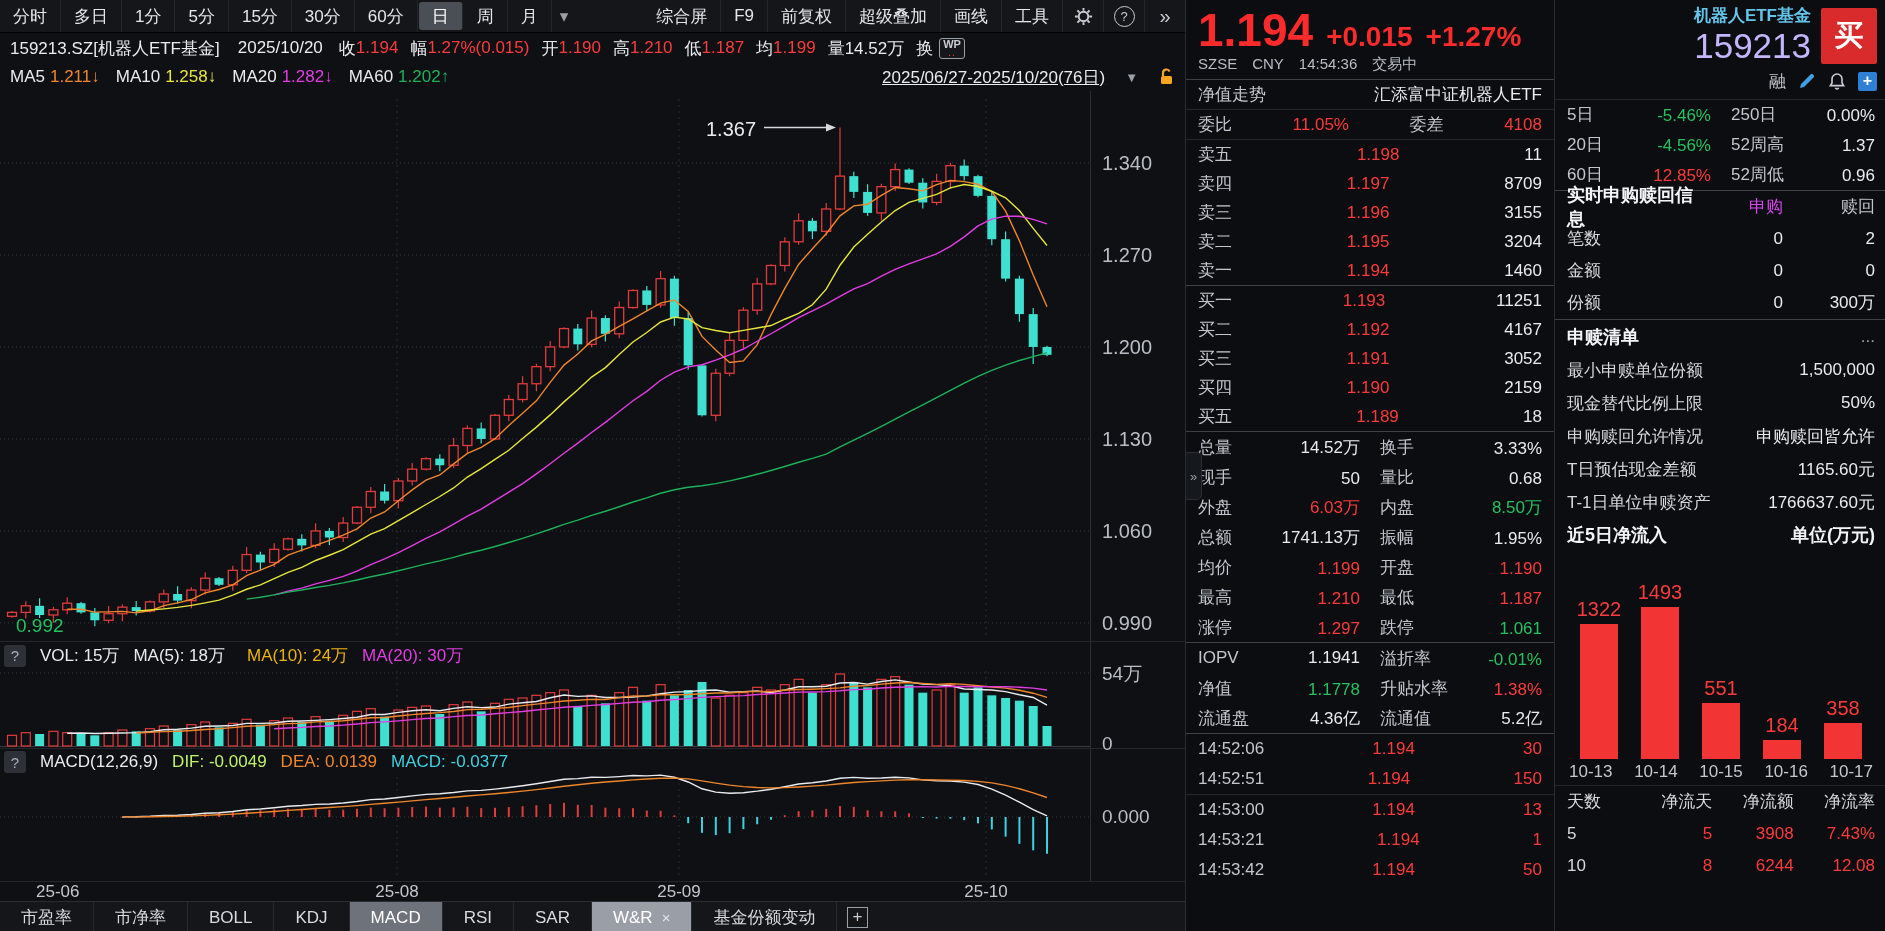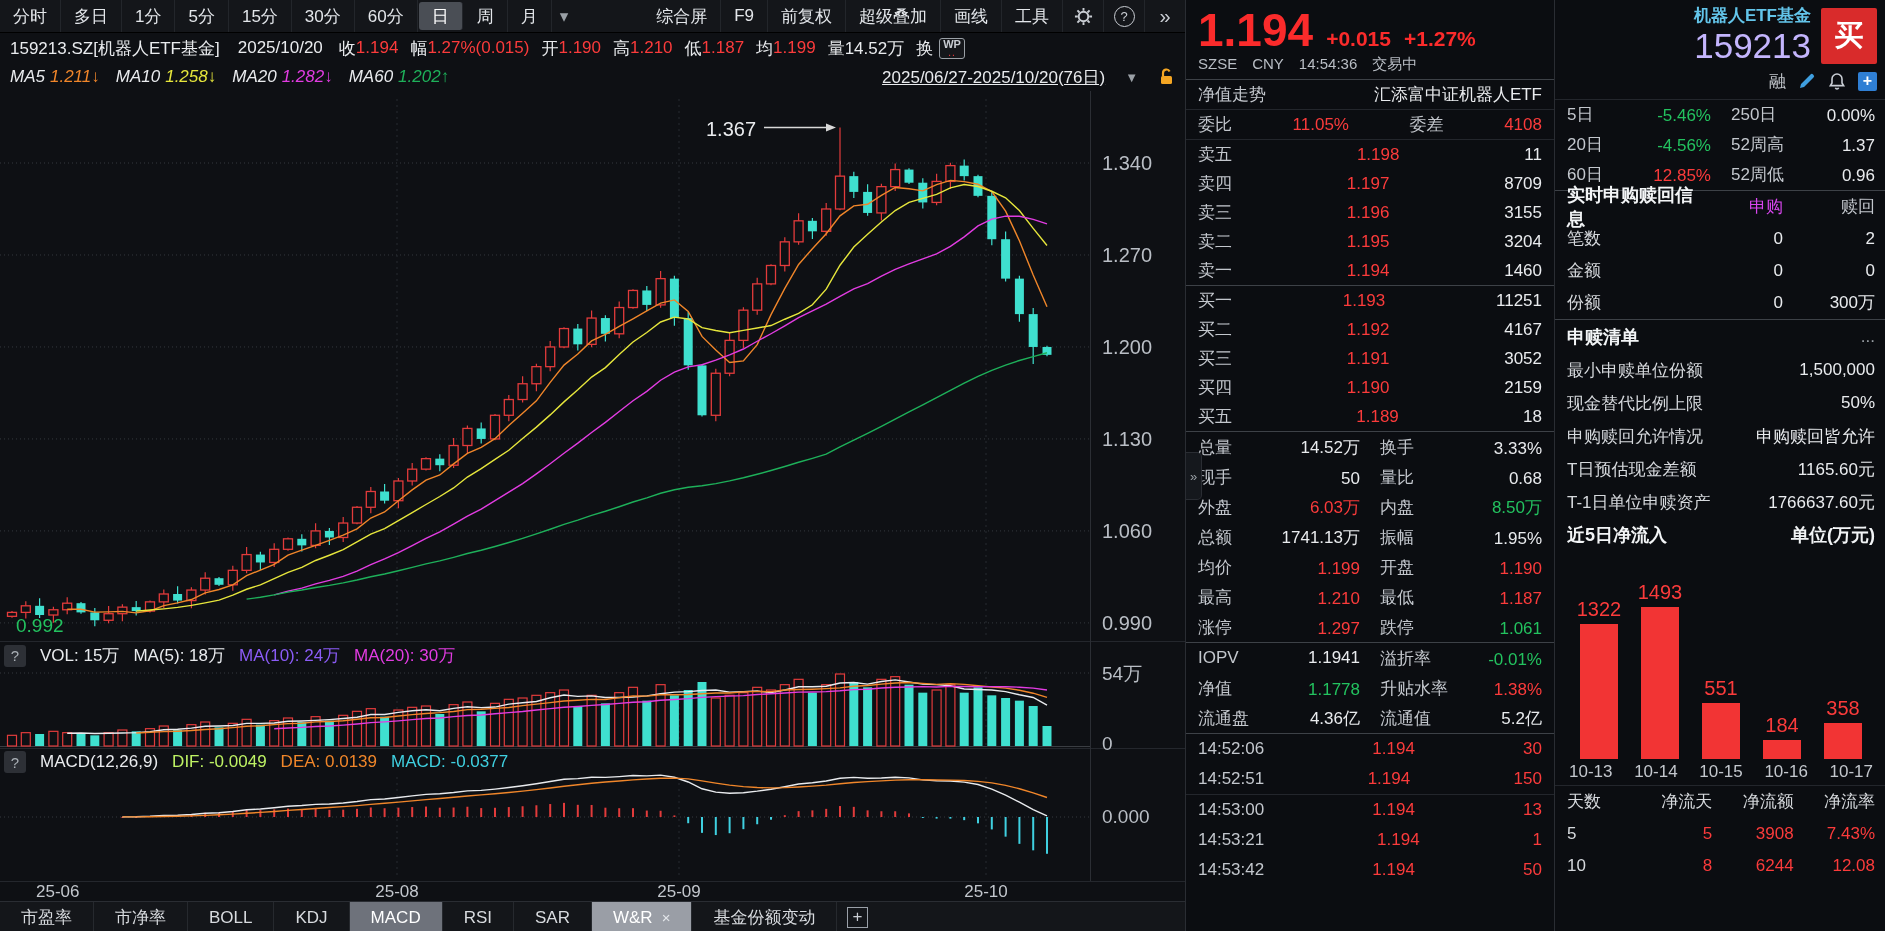--- a/index.html
+++ b/index.html
@@ -33,21 +33,21 @@
   .tab{padding:0 21px;display:flex;align-items:center;border-right:1px solid #26292e;color:#d8dbdf;cursor:pointer;white-space:nowrap;gap:9px;}
   .tab.sel{background:#6e727b;color:#fff;}
   .tab.closable{background:#9a9ea6;color:#fff;}
   .tab .x{color:#e3e6ea;font-size:15px;}
   .tab-add{width:40px;display:flex;align-items:center;justify-content:center;}
   .tab-add span{border:1.5px solid #9aa0a8;width:19px;height:19px;line-height:17px;text-align:center;color:#c9cdd3;cursor:pointer;}
   
   .mid{width:368px;flex:none;border-left:1px solid #2a2d33;background:#0b0d11;display:flex;flex-direction:column;position:relative;overflow:hidden;}
   .big-row{padding:6px 12px 0;display:flex;align-items:baseline;gap:13px;flex:none;}
   .big-price{font-size:46px;font-weight:bold;color:#fb2b2b;line-height:1.05;}
-  .chg{font-size:21px;font-weight:bold;color:#fb2b2b;}
+  .chg{font-size:28px;font-weight:bold;color:#fb2b2b;}
   .mkt-row{padding:1px 12px 5px;color:#b9bec5;font-size:15px;display:flex;gap:15px;border-bottom:1px solid #3d4147;flex:none;}
   .r{display:flex;justify-content:space-between;align-items:center;padding:0 12px;flex:none;}
   .r .lab{color:#c3c7cd}
   .h29{height:29px}.h30{height:30px}
   .sep{border-bottom:1px solid #23262c}
   .sep2{border-bottom:1px solid #3d4147}
   .half{flex:1;display:flex;justify-content:space-between;align-items:flex-end;}
   .half+.half{margin-left:20px;}
   .collapse-handle{position:absolute;left:0;top:452px;width:15px;height:46px;background:#15181d;border:1px solid #2a2d33;border-left:none;border-radius:0 5px 5px 0;display:flex;align-items:center;justify-content:center;color:#9aa0a6;font-size:13px;cursor:pointer;z-index:3;}
   
@@ -154,21 +154,21 @@
             <span class="cw"></span>
           </span>
         </span>
       <span class="wp">
         <span class="wp-t">WP</span>
         <span class="wp-d">..</span>
       </span>
     </div>
 
     <div class="ma-row">
-      <span id="ma-items" style="display:flex;gap:16px;font-style:italic;">
+      <span id="ma-items" style="display:flex;gap:16px;">
           <span class="ma-item">
             <span class="cw">MA5</span>
             <span style="color: rgb(240, 134, 42);">1.211↓</span>
           </span>
           <span class="ma-item">
             <span class="cw">MA10</span>
             <span style="color: rgb(230, 230, 60);">1.258↓</span>
           </span>
           <span class="ma-item">
             <span class="cw">MA20</span>
@@ -535,21 +535,21 @@
           <text x="36" y="806" fill="#c3c7cd" font-size="17" text-anchor="start">25-06</text>
           <text x="397" y="806" fill="#c3c7cd" font-size="17" text-anchor="middle">25-08</text>
           <text x="679" y="806" fill="#c3c7cd" font-size="17" text-anchor="middle">25-09</text>
           <text x="986" y="806" fill="#c3c7cd" font-size="17" text-anchor="middle">25-10</text>
         </svg>
       <div class="pane-header" id="vol-header" style="top:553px;">
         <span class="help-box">?</span>
         <span id="vol-parts" style="display:flex;gap:14px;">
             <span style="color: rgb(233, 235, 238);">VOL: 15万</span>
             <span style="color: rgb(233, 235, 238);">MA(5): 18万</span>
-            <span style="color: #8b5cf6;">MA(10): 24万</span>
+            <span style="color: #eab308; margin-left: 8px;">MA(10): 24万</span>
             <span style="color: rgb(226, 60, 226);">MA(20): 30万</span>
           </span>
       </div>
       <div class="pane-header" id="macd-header" style="top:660px;">
         <span class="help-box">?</span>
         <span id="macd-parts" style="display:flex;gap:14px;">
             <span style="color: rgb(233, 235, 238);">MACD(12,26,9)</span>
             <span style="color: #bef264;">DIF: -0.0049</span>
             <span style="color: rgb(240, 134, 42);">DEA: 0.0139</span>
             <span style="color: rgb(63, 208, 224);">MACD: -0.0377</span>

